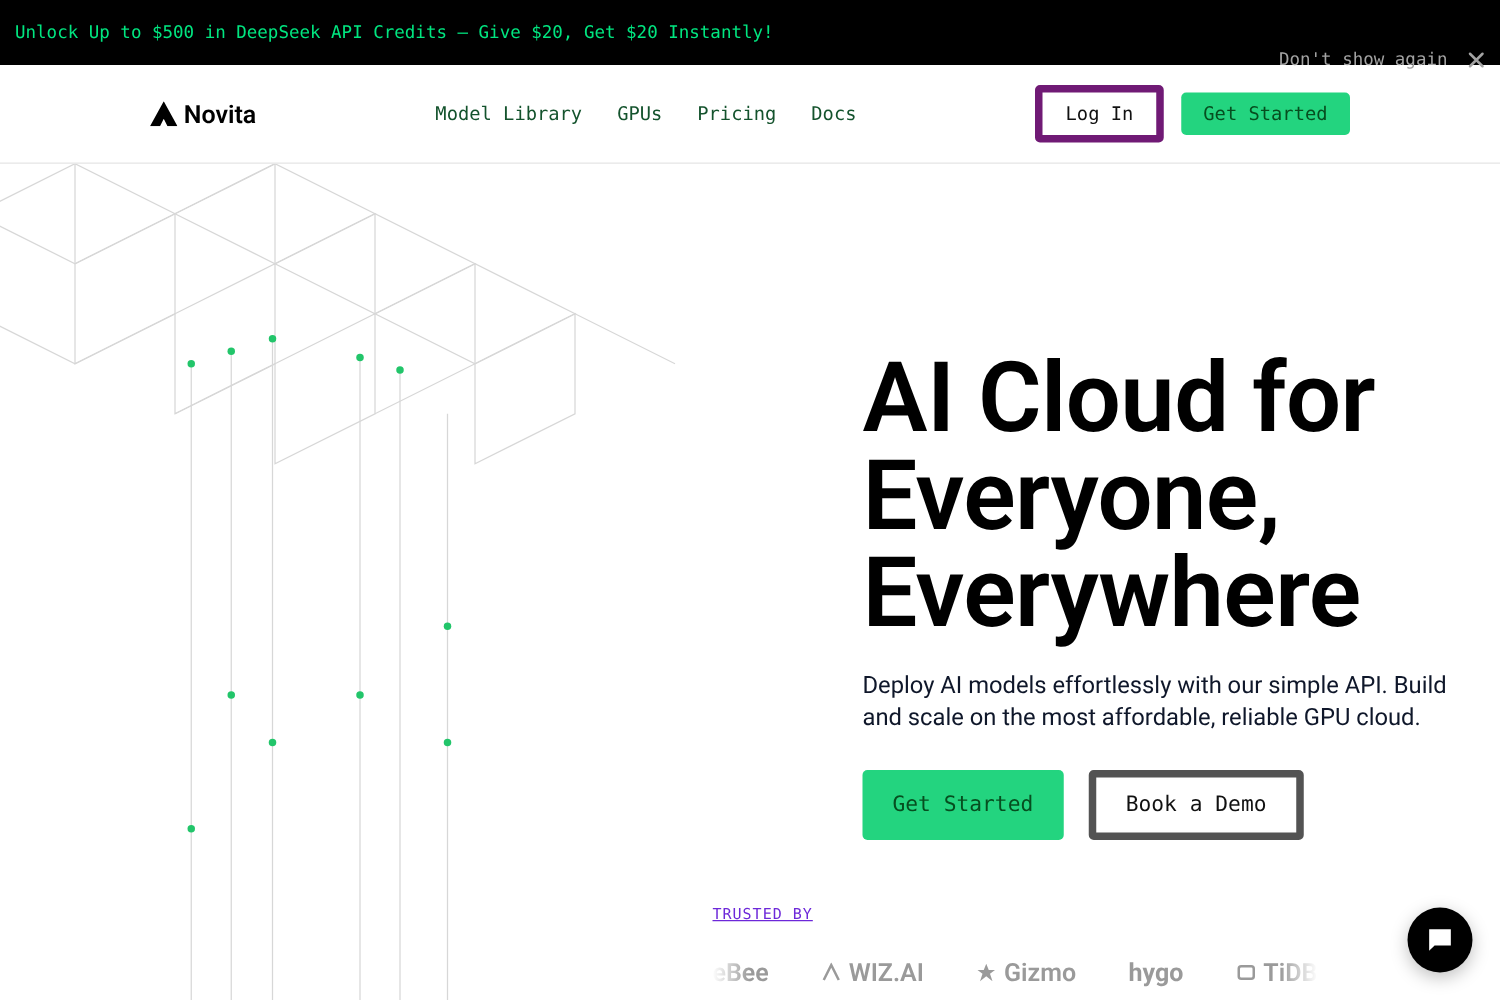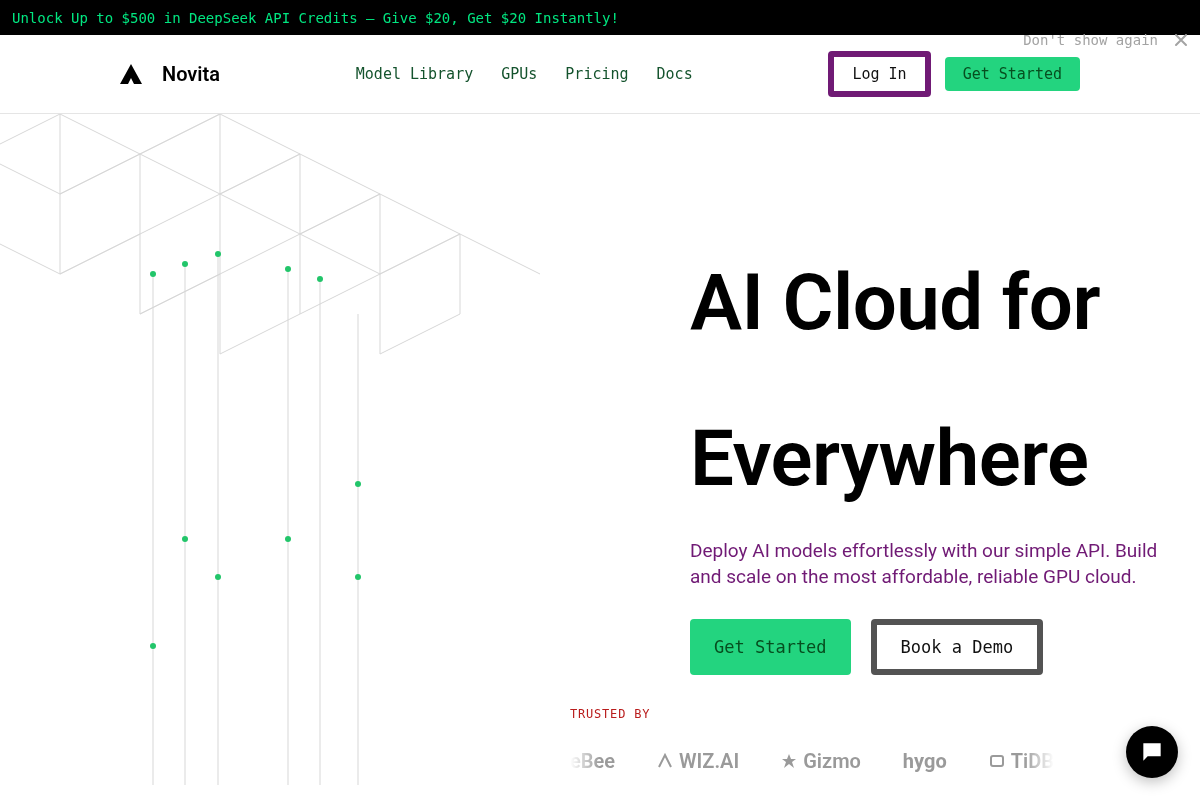--- a/index.html
+++ b/index.html
@@ -9,21 +9,21 @@
     width: 1200px;
     height: 800px;
     overflow: hidden;
     position: relative;
   }
   .mono { font-family: ui-monospace, "SFMono-Regular", Menlo, Consolas, monospace; }
 
   
   .promo {
     background: #000;
-    height: 35px;
+    height: 52px;
     display: flex;
     align-items: center;
     justify-content: space-between;
     padding: 0 12px;
     color: #00e680;
     font-size: 14px;
   }
   .promo-right {
     display: flex;
     align-items: center;
@@ -39,21 +39,21 @@
     border-bottom: 1px solid #e5e5e5;
     display: flex;
     align-items: center;
     padding: 0 120px;
     justify-content: space-between;
     background: #fff;
   }
   .logo {
     display: flex;
     align-items: center;
-    gap: 20px;
+    gap: 5px;
     font-weight: 600;
     font-size: 20px;
     color: #000;
   }
   .logo-mark svg { display:block; }
   .nav {
     display: flex;
     align-items: center;
     gap: 28px;
     font-size: 15px;
@@ -110,40 +110,41 @@
   }
   .hero-title {
     font-size: 78px;
     font-weight: 600;
     line-height: 1.00;
     letter-spacing: -0.5px;
     color: #000;
     font-family: -apple-system, BlinkMacSystemFont, "Segoe UI", Roboto, Helvetica, Arial, sans-serif;
   }
   .hero-sub {
-    margin-top: 40px;
+    margin-top: 20px;
     font-size: 19px;
     line-height: 1.35;
-    color: #701a75;
+    color: #0f172a;
     max-width: 490px;
   }
   .hero-ctas {
     margin-top: 30px;
     display: flex;
     gap: 20px;
   }
   .trusted-wrap {
     position: absolute;
     left: 570px;
     bottom: 12px;
   }
   .trusted-label {
     font-size: 12px;
     letter-spacing: 0.8px;
-    color: #b91c1c;
+    color: #6d28d9;
+    text-decoration: underline;
   }
   .trusted-logos {
     margin-top: 28px;
     display: flex;
     gap: 42px;
     align-items: center;
     color: #9a9a9a;
     font-size: 20px;
     font-weight: 600;
     white-space: nowrap;
@@ -273,21 +274,21 @@
         <circle class="dot" cx="218" cy="463" r="3"></circle>
         <circle class="dot" cx="358" cy="463" r="3"></circle>
         <circle class="dot" cx="153" cy="532" r="3"></circle>
       </g>
     </svg>
   </div>
 
   <div class="hero-content">
     <h1 class="hero-title">
       <span>AI Cloud for</span><br>
-      <br>
+      <span>Everyone,</span><br>
       <span>Everywhere</span>
     </h1>
     <p class="hero-sub">Deploy AI models effortlessly with our simple API. Build and scale on the most affordable, reliable GPU cloud.</p>
     <div class="hero-ctas">
       <button class="btn btn-primary big mono">Get Started</button>
       <button class="btn btn-outline big mono">Book a Demo</button>
     </div>
   </div>
 
   <div class="trusted-wrap">

